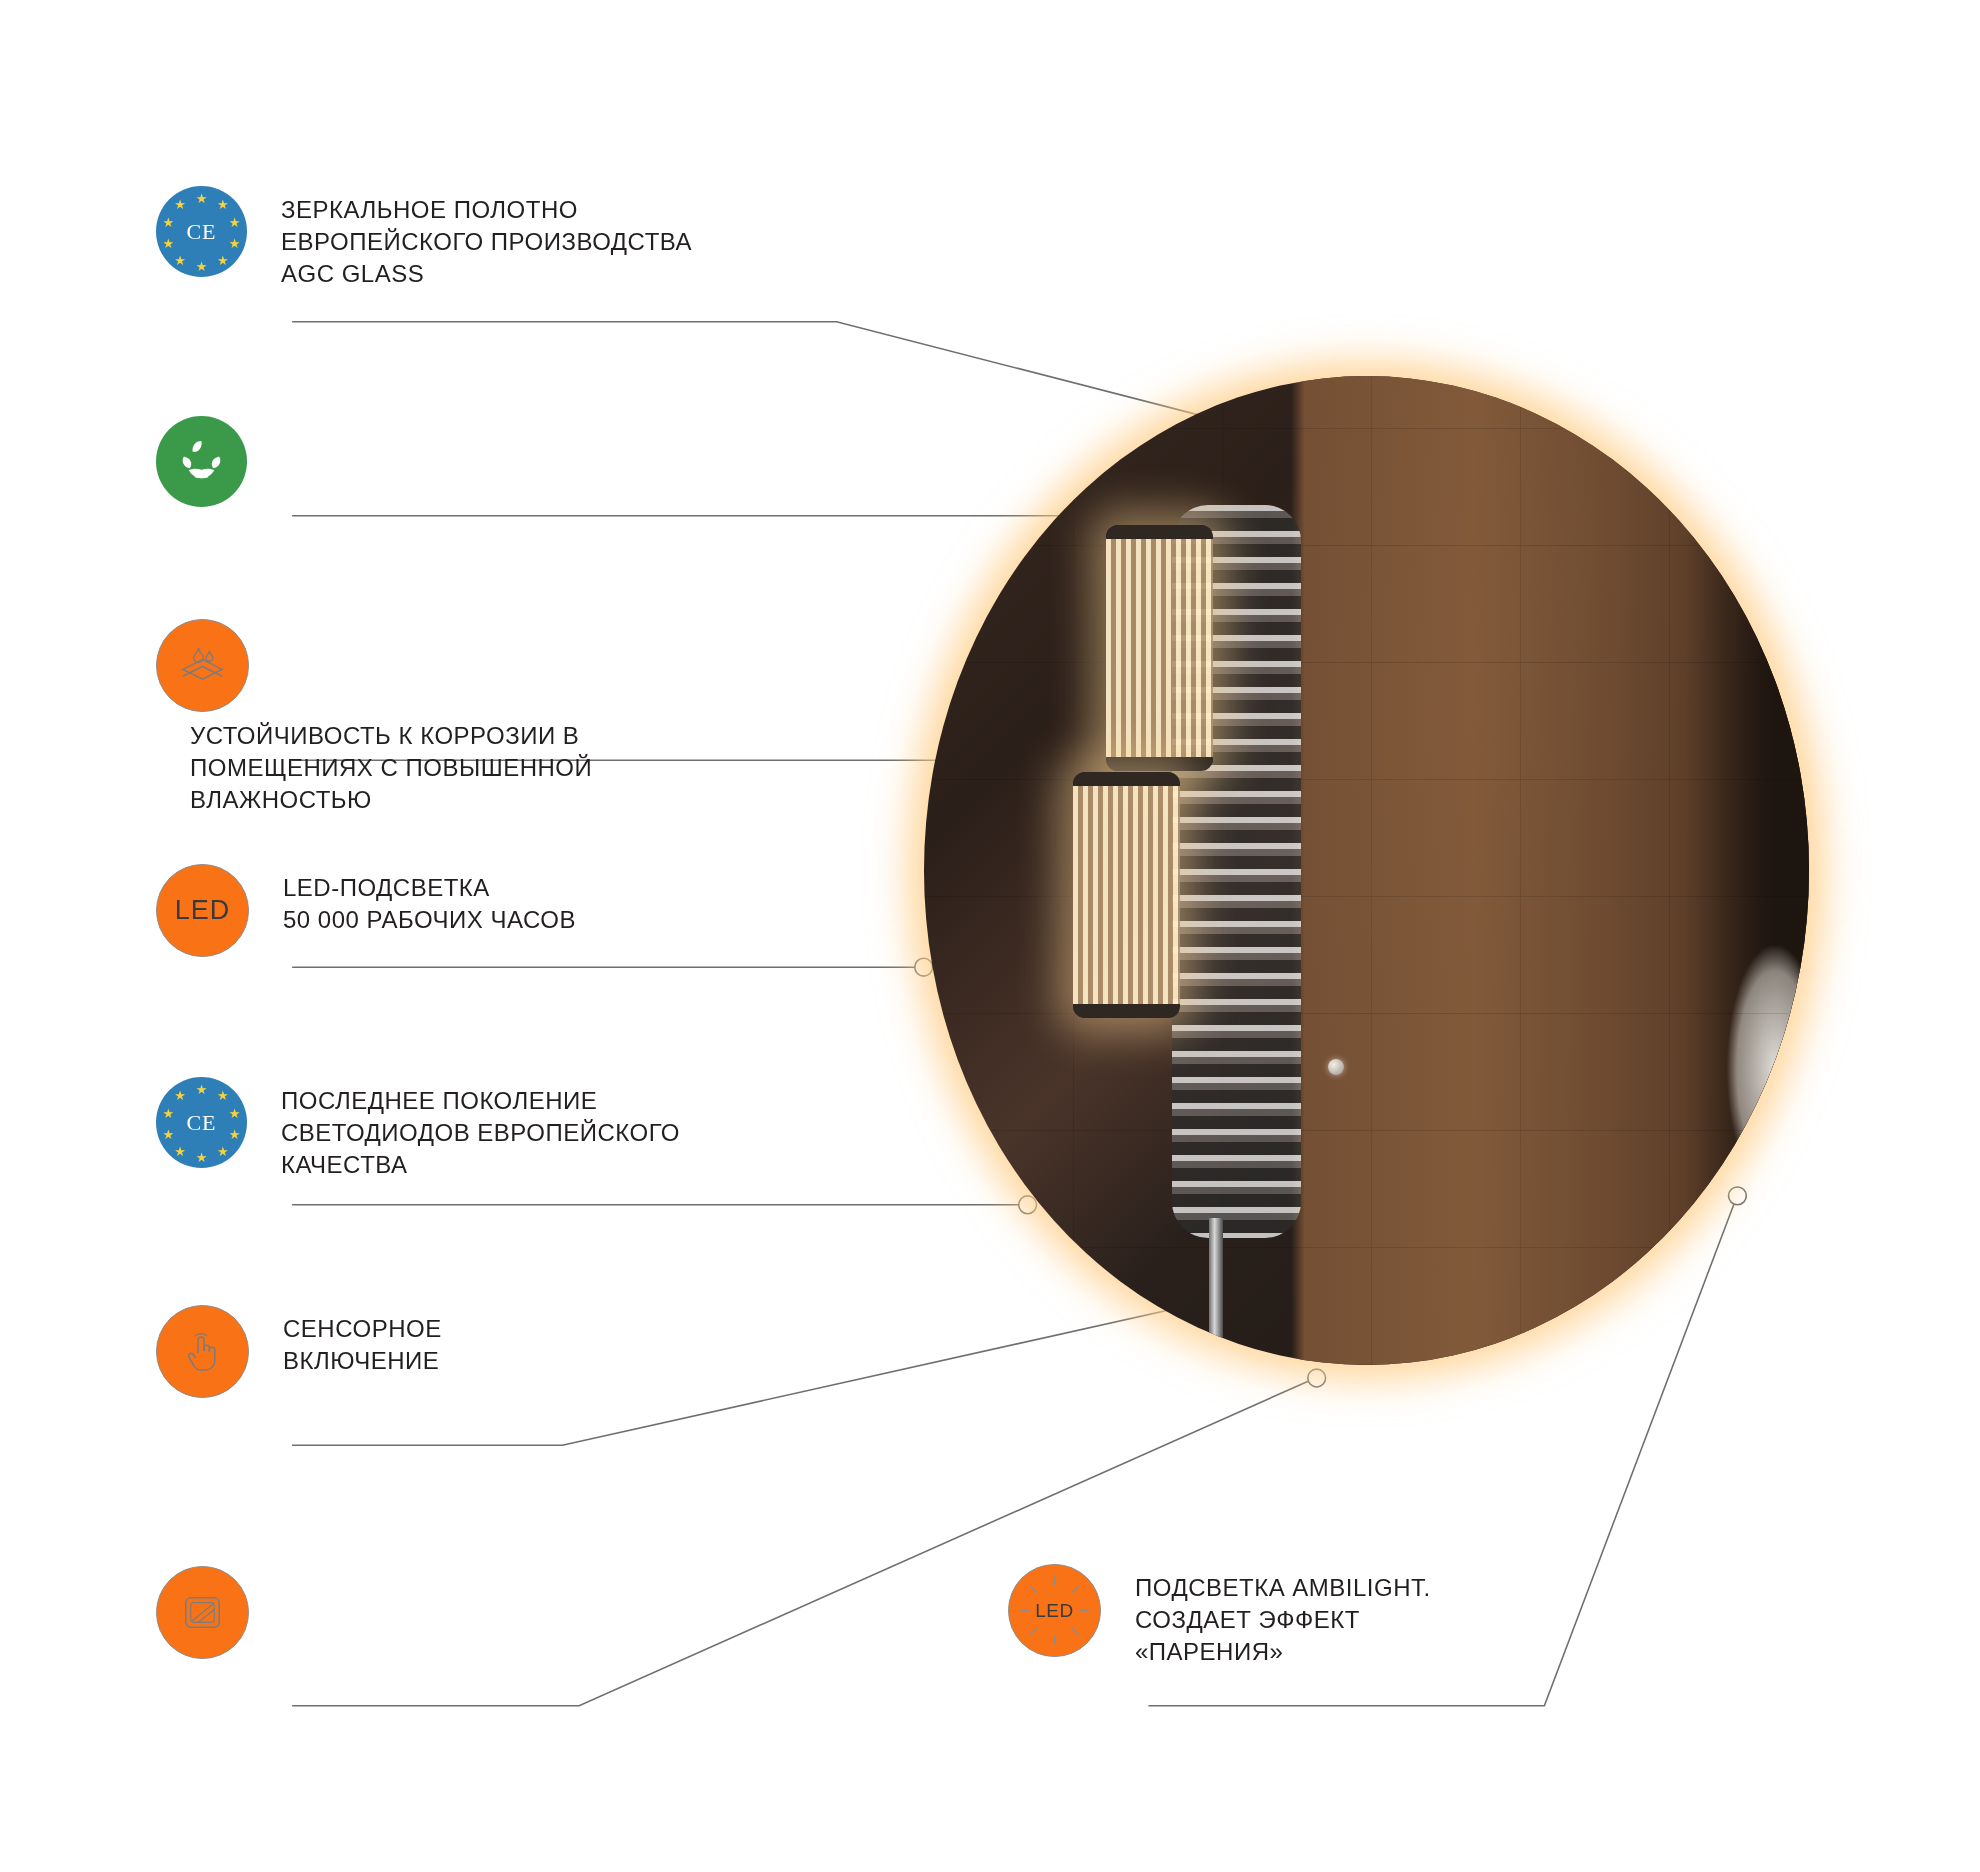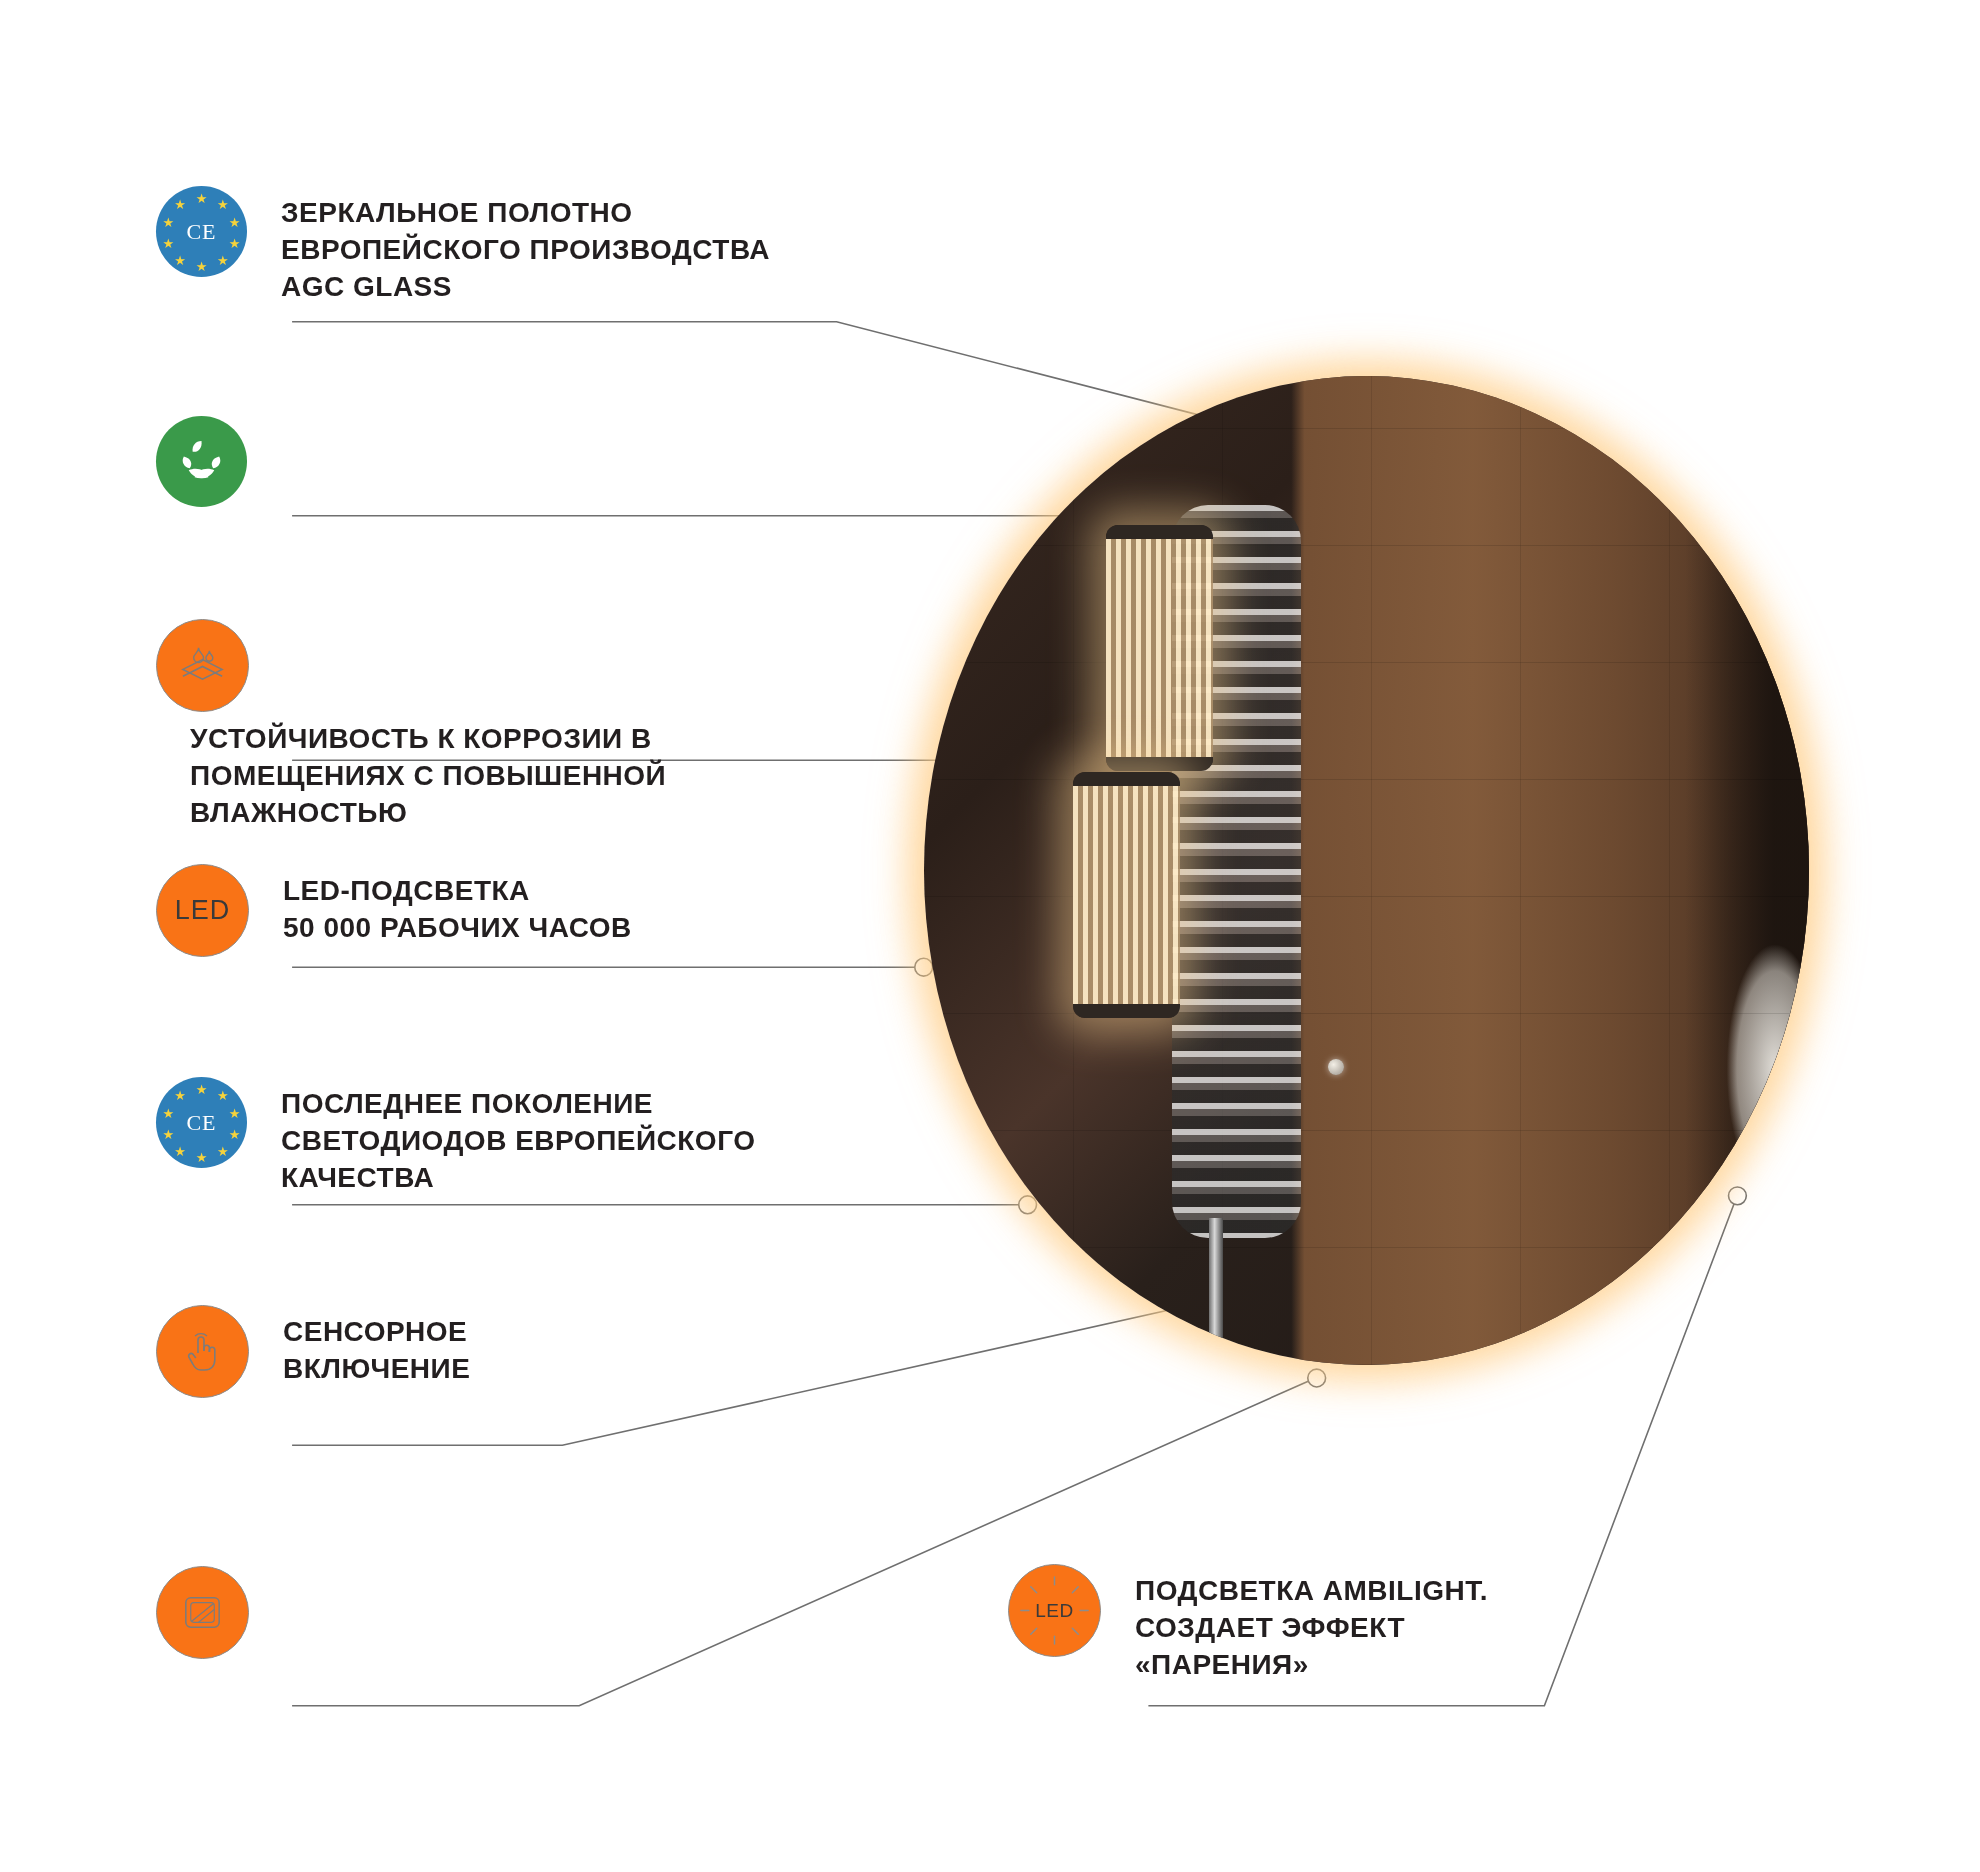--- a/index.html
+++ b/index.html
@@ -194,27 +194,27 @@
     color: #3a3a3a;
   }
   .led-small {
     font-size: 19px;
     letter-spacing: 0.5px;
     color: #3a3a3a;
   }
   .feat-text {
     margin-left: 34px;
     padding-top: 8px;
-    font-size: 28px;
+    font-size: 24px;
     line-height: 1.33;
     letter-spacing: 0.5px;
     text-transform: uppercase;
     color: #231f20;
     white-space: pre-line;
-    font-weight: 700;
+    font-weight: 400;
   }
   .feature.right-side .feat-text { }
 
   svg.ico { display:block; }
 </style>
 </head>
 <body>
 
 <div id="stage">
 

